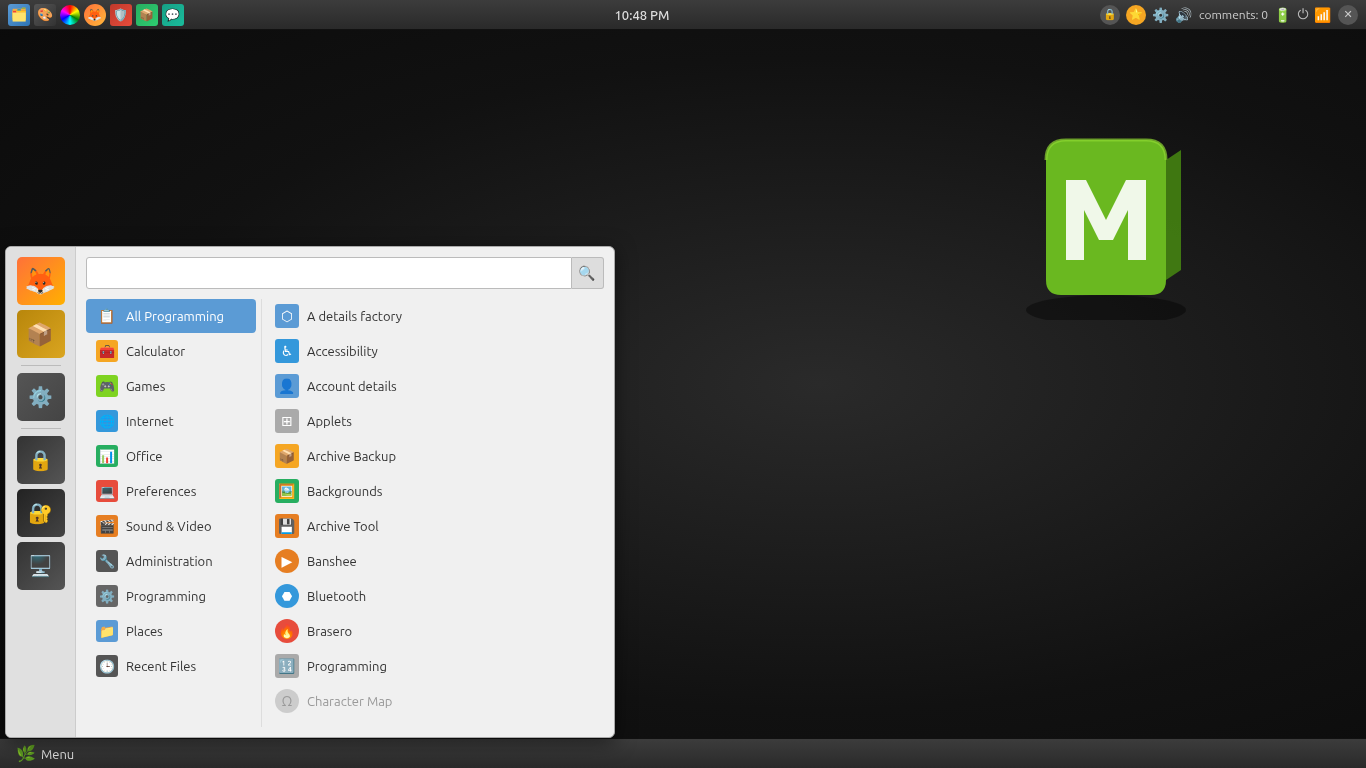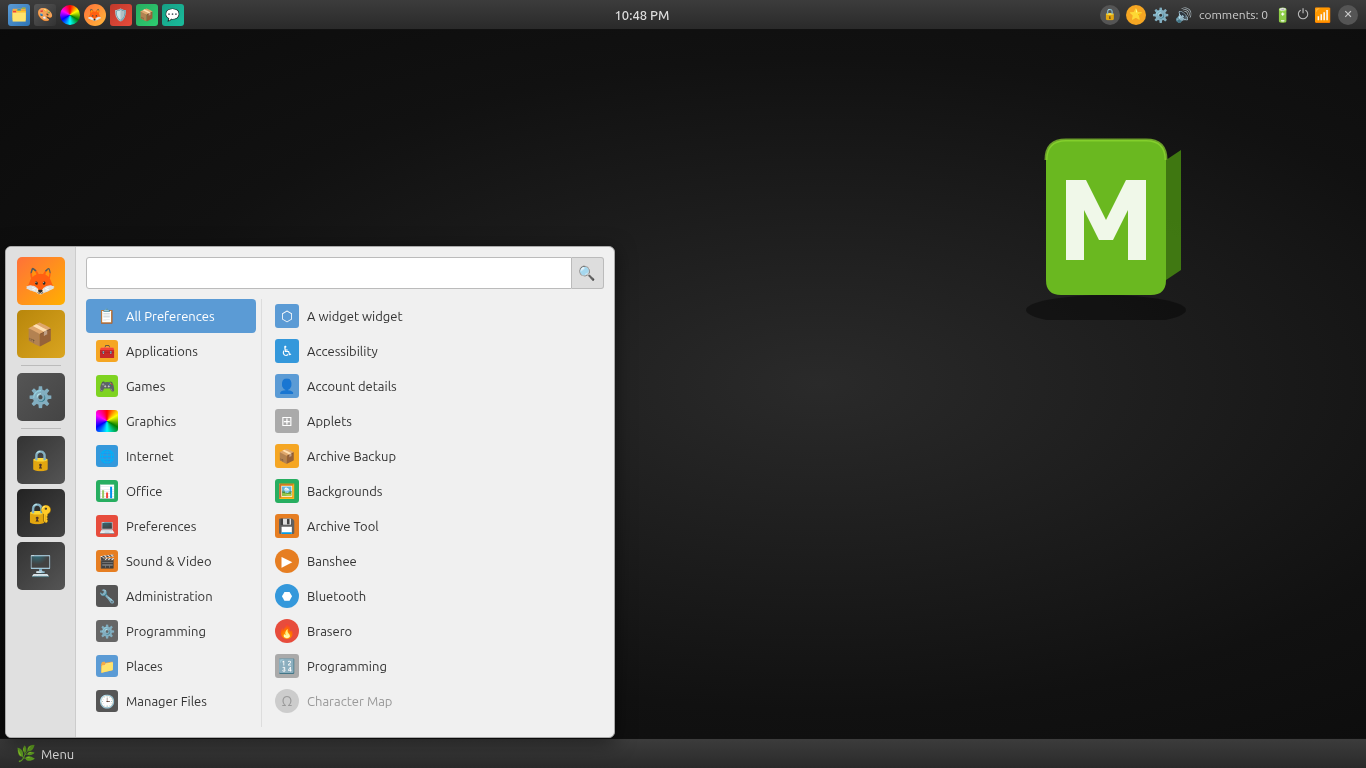--- a/index.html
+++ b/index.html
@@ -395,35 +395,31 @@
             <span style="color:#666; font-size:14px;">🔍</span>
           </div>
         </div>
 
         <div class="menu-content">
 
           <div class="menu-categories">
 
             <div class="cat-item active">
               <div class="cat-icon">📋</div>
-              <span>All Preferences</span>
+              <span>All Programming</span>
             </div>
             <div class="cat-item">
               <div class="cat-icon ic-accessories" style="border-radius:3px;width:22px;height:22px;display:flex;align-items:center;justify-content:center;font-size:13px;">🧰</div>
-              <span>Applications</span>
+              <span>Calculator</span>
             </div>
             <div class="cat-item">
               <div class="cat-icon" style="background:#7ed321;border-radius:3px;width:22px;height:22px;display:flex;align-items:center;justify-content:center;font-size:13px;">🎮</div>
               <span>Games</span>
             </div>
             <div class="cat-item">
-              <div class="cat-icon" style="background:conic-gradient(red,yellow,green,cyan,blue,magenta,red);border-radius:3px;width:22px;height:22px;"></div>
-              <span>Graphics</span>
-            </div>
-            <div class="cat-item">
               <div class="cat-icon" style="background:#3498db;border-radius:3px;width:22px;height:22px;display:flex;align-items:center;justify-content:center;font-size:13px;">🌐</div>
               <span>Internet</span>
             </div>
             <div class="cat-item">
               <div class="cat-icon" style="background:#27ae60;border-radius:3px;width:22px;height:22px;display:flex;align-items:center;justify-content:center;font-size:13px;">📊</div>
               <span>Office</span>
             </div>
             <div class="cat-item">
               <div class="cat-icon" style="background:#e74c3c;border-radius:3px;width:22px;height:22px;display:flex;align-items:center;justify-content:center;font-size:13px;">💻</div>
               <span>Preferences</span>
@@ -439,30 +435,30 @@
             <div class="cat-item">
               <div class="cat-icon" style="background:#666;border-radius:3px;width:22px;height:22px;display:flex;align-items:center;justify-content:center;font-size:13px;">⚙️</div>
               <span>Programming</span>
             </div>
             <div class="cat-item">
               <div class="cat-icon" style="background:#5b9bd5;border-radius:3px;width:22px;height:22px;display:flex;align-items:center;justify-content:center;font-size:13px;">📁</div>
               <span>Places</span>
             </div>
             <div class="cat-item">
               <div class="cat-icon" style="background:#555;border-radius:3px;width:22px;height:22px;display:flex;align-items:center;justify-content:center;font-size:13px;">🕒</div>
-              <span>Manager Files</span>
+              <span>Recent Files</span>
             </div>
           </div>
 
           <div class="menu-apps">
             <div class="app-item">
               <div class="app-icon app-ic" style="background:#5b9bd5;">
                 <span style="font-size:14px; color:white;">⬡</span>
               </div>
-              <span>A widget widget</span>
+              <span>A details factory</span>
             </div>
             <div class="app-item">
               <div class="app-icon app-ic" style="background:#3498db;">
                 <span style="font-size:14px; color:white;">♿</span>
               </div>
               <span>Accessibility</span>
             </div>
             <div class="app-item">
               <div class="app-icon app-ic" style="background:#5b9bd5;">
                 <span style="font-size:14px; color:white;">👤</span>

